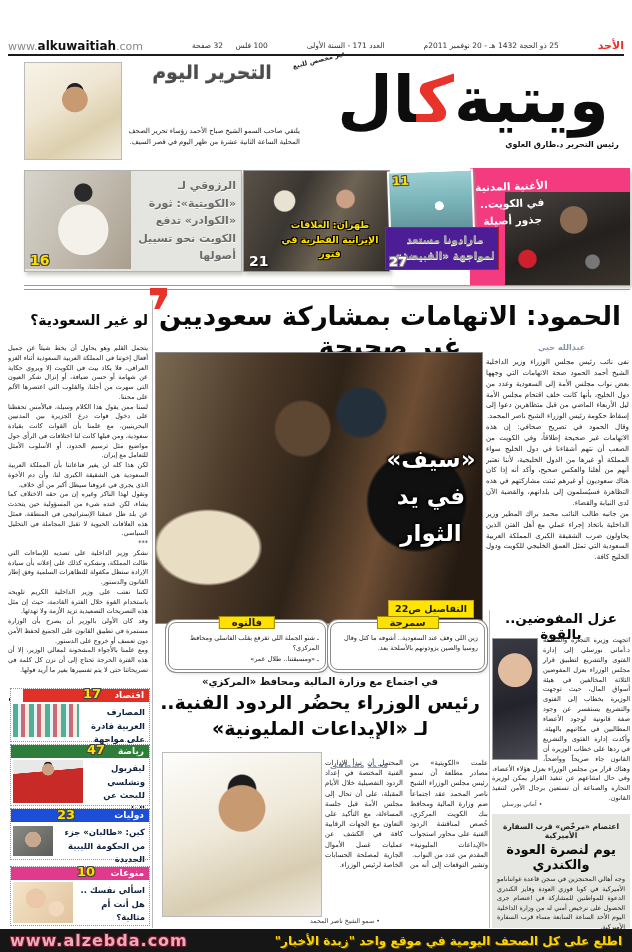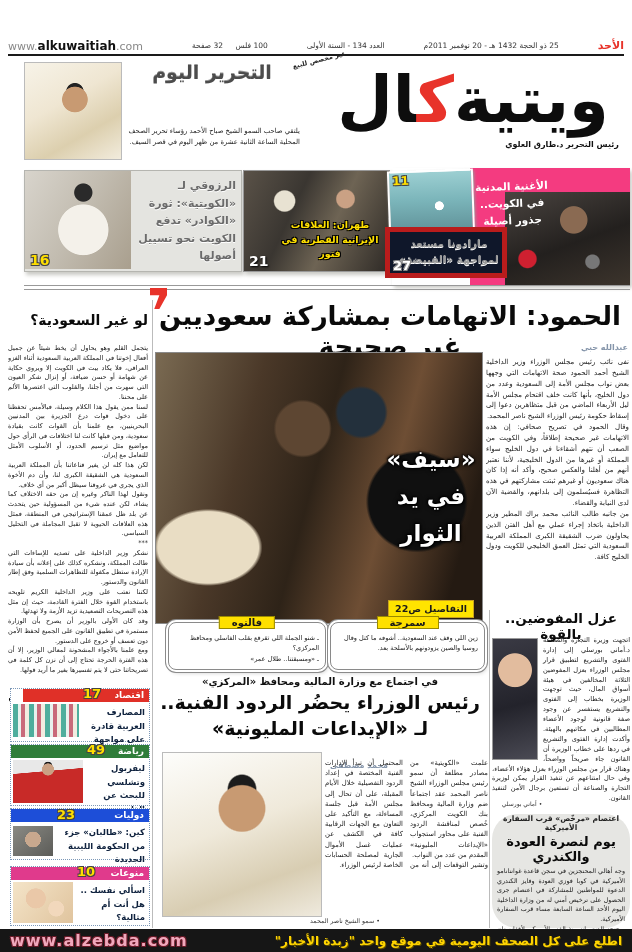--- a/index.html
+++ b/index.html
@@ -61,34 +61,34 @@
   .ph-maradona{position:absolute;left:113px;top:24px;width:125px;height:93px;border:none;
     background:radial-gradient(circle at 55% 30%,#8a6a52 0 14%,rgba(0,0,0,0) 15%),
                radial-gradient(circle at 18% 72%,#cf2030 0 7%,rgba(0,0,0,0) 8%),
                radial-gradient(circle at 70% 75%,#777 0 6%,rgba(0,0,0,0) 7%),
                linear-gradient(160deg,#4a4440 0%,#23201e 55%,#3c342c 100%);}
   .ph-song{position:absolute;left:-4px;top:2px;width:82px;height:62px;border:2px solid #fff;
     box-shadow:1px 2px 3px #999;transform:rotate(-2deg);
     background:radial-gradient(circle at 60% 55%,#fff 0 7%,rgba(0,0,0,0) 8%),
                linear-gradient(180deg,#9ccfd2 0%,#7bb5ba 45%,#5e8f96 100%);}
   .ph-song .n11{position:absolute;left:3px;top:1px;font-size:12px;}
-  .yellowpanel{position:absolute;left:-7px;top:59px;width:112px;height:41px;background:#0f172a;
-    border:5px solid #b91c1c;}
+  .yellowpanel{position:absolute;left:-7px;top:59px;width:112px;height:41px;background:#4c1d95;
+    border:1px solid #b91c1c;}
   .yellow-text{position:absolute;right:3px;top:4px;width:100px;font-size:10.5px;font-weight:bold;
     color:#9a9a9a;text-align:center;line-height:1.5;text-shadow:0 1px 0 #fff;}
   .yellowpanel .n27{position:absolute;left:3px;bottom:0px;font-size:13px;color:#fff;
     font-weight:bold;text-shadow:1px 1px 0 #8a8a8a,-1px -1px 0 #8a8a8a,1px -1px 0 #8a8a8a,-1px 1px 0 #8a8a8a;}
   .bandrule{top:285px;left:24px;right:2px;height:3px;border-top:1px solid #999;border-bottom:1px solid #999;}
   
   .redmark{left:150px;top:288px;width:17px;height:21px;background:#e8332a;
     clip-path:polygon(0 0,100% 0,100% 35%,55% 100%,25% 100%,55% 35%,0 35%);}
   .kicker{left:170px;top:289px;width:445px;text-align:center;font-size:10px;font-weight:bold;color:#111;}
   .lead-head{left:150px;top:301px;width:480px;text-align:center;font-size:26px;font-weight:bold;color:#0a0a0a;}
   .byline{font-size:8px;font-weight:bold;color:#8595aa;}
-  .lead-byline{left:538px;top:343px;width:90px;text-align:right;}
+  .lead-byline{left:538px;top:343px;width:90px;text-align:left;}
   .lead-body{left:486px;top:357px;width:143px;height:250px;font-size:7px;line-height:1.55;
     text-align:justify;color:#1a1a1a;white-space:pre-line;overflow:hidden;}
   .vrule-photo{left:482px;top:352px;height:256px;border-left:1px solid #aaa;width:0;}
   .ph-main{left:155px;top:352px;width:326px;height:270px;border:1px solid #8a8a8a;
     background:radial-gradient(ellipse at 16% 72%,#e9ddc4 0 13%,rgba(0,0,0,0) 14%),
                radial-gradient(circle at 45% 28%,#5d4632 0 10%,rgba(0,0,0,0) 11%),
                radial-gradient(circle at 63% 22%,#23303c 0 8%,rgba(0,0,0,0) 9%),
                radial-gradient(circle at 80% 55%,#101010 0 16%,rgba(0,0,0,0) 17%),
                linear-gradient(105deg,#7a6a52 0%,#4a3828 28%,#2e2318 48%,#6e4e34 68%,#241a12 90%);}
   .photo-overlay{position:absolute;left:228px;top:88px;width:94px;text-align:center;color:#fff;
@@ -153,41 +153,41 @@
     text-align:justify;color:#1a1a1a;column-count:2;column-gap:7px;white-space:pre-line;overflow:hidden;}
   
   .comm-head{left:492px;top:610px;width:138px;text-align:center;font-size:13.5px;font-weight:bold;color:#0a0a0a;}
   .comm-body{left:492px;top:636px;width:138px;height:172px;font-size:6.6px;line-height:1.5;
     text-align:justify;color:#1a1a1a;overflow:hidden;}
   .ph-amani{float:left;width:44px;height:120px;margin:2px 5px 2px 0;border:1px solid #999;
     background:radial-gradient(circle at 50% 26%,#e2bc9e 0 18%,rgba(0,0,0,0) 19%),
                linear-gradient(165deg,#3a3a44 0%,#23232b 55%,#4a4a54 100%);}
   .amani-caption{left:492px;top:800px;width:60px;font-size:6px;color:#333;text-align:center;}
   
-  .sitin{left:492px;top:814px;width:138px;height:114px;background:#e6e6e3;box-sizing:border-box;padding:0 5px;border-radius:25px;}
+  .sitin{left:492px;top:814px;width:138px;height:114px;background:#e6e6e3;box-sizing:border-box;padding:8px 5px;}
   .sitin-kicker{font-size:7.5px;font-weight:bold;color:#222;text-align:center;}
   .sitin-head{font-size:13px;font-weight:bold;color:#0a0a0a;text-align:center;margin:2px 0 3px;}
   .sitin-body{font-size:6.4px;line-height:1.5;text-align:justify;color:#1a1a1a;white-space:pre-line;}
   
   .footer{left:0;top:929px;width:632px;height:23px;background:#161616;display:flex;direction:ltr;
     align-items:center;justify-content:space-between;padding:0 10px;box-sizing:border-box;}
   .footer-url{font-size:16px;font-weight:bold;color:#f0a8bc;letter-spacing:1px;direction:ltr;
     text-shadow:1px 1px 0 #6a1a28,-1px -1px 0 #6a1a28,1px -1px 0 #6a1a28,-1px 1px 0 #6a1a28;}
   .footer-text{font-size:12px;font-weight:bold;color:#ffd400;direction:rtl;
     text-shadow:1px 1px 0 #5a4a00;}
 </style>
 </head>
 <body>
 
 <div class="page">
 
   <div class="abs topbar">
     <span class="day">الأحد</span>
     <span class="meta">25 ذو الحجة 1432 هـ - 20 نوفمبر 2011م</span>
-    <span class="meta">العدد 134 - السنة الأولى</span>
+    <span class="meta">العدد 171 - السنة الأولى</span>
     <span class="meta pricewrap">
       <span>100 فلس</span>
       <span>32 صفحة</span>
     </span>
     <span class="site"><span>www.</span><b>alkuwaitiah</b><span>.com</span></span>
   </div>
   <div class="abs toprule"></div>
 
   <div class="abs notforsale">غير مخصص للبيع</div>
   <div class="abs logo"><span>ويتية</span><span class="kaf">ك</span><span>ال</span></div>
@@ -268,21 +268,21 @@
       <div class="ph-eco"></div>
       <div class="sec-text" style="width:64px;">المصارف العربية قادرة على مواجهة الأزمات الكبيرة</div>
       <span class="num sec-num" style="left:72px;bottom:1px;">17</span>
     </div>
   </div>
   <div class="abs sec sec-spo">
     <div class="sec-head">رياضة</div>
     <div class="sec-body">
       <div class="ph-spo"></div>
       <div class="sec-text" style="width:58px;">ليفربول وتشلسي للبحث عن الذات</div>
-      <span class="num sec-num" style="left:76px;bottom:1px;">49</span>
+      <span class="num sec-num" style="left:76px;bottom:1px;">47</span>
     </div>
   </div>
   <div class="abs sec sec-wor">
     <div class="sec-head">دوليات</div>
     <div class="sec-body">
       <div class="ph-wor"></div>
       <div class="sec-text" style="width:88px;">كين: «طالبان» جزء من الحكومة الليبية الجديدة</div>
       <span class="num sec-num" style="left:46px;bottom:0px;">23</span>
     </div>
   </div>

